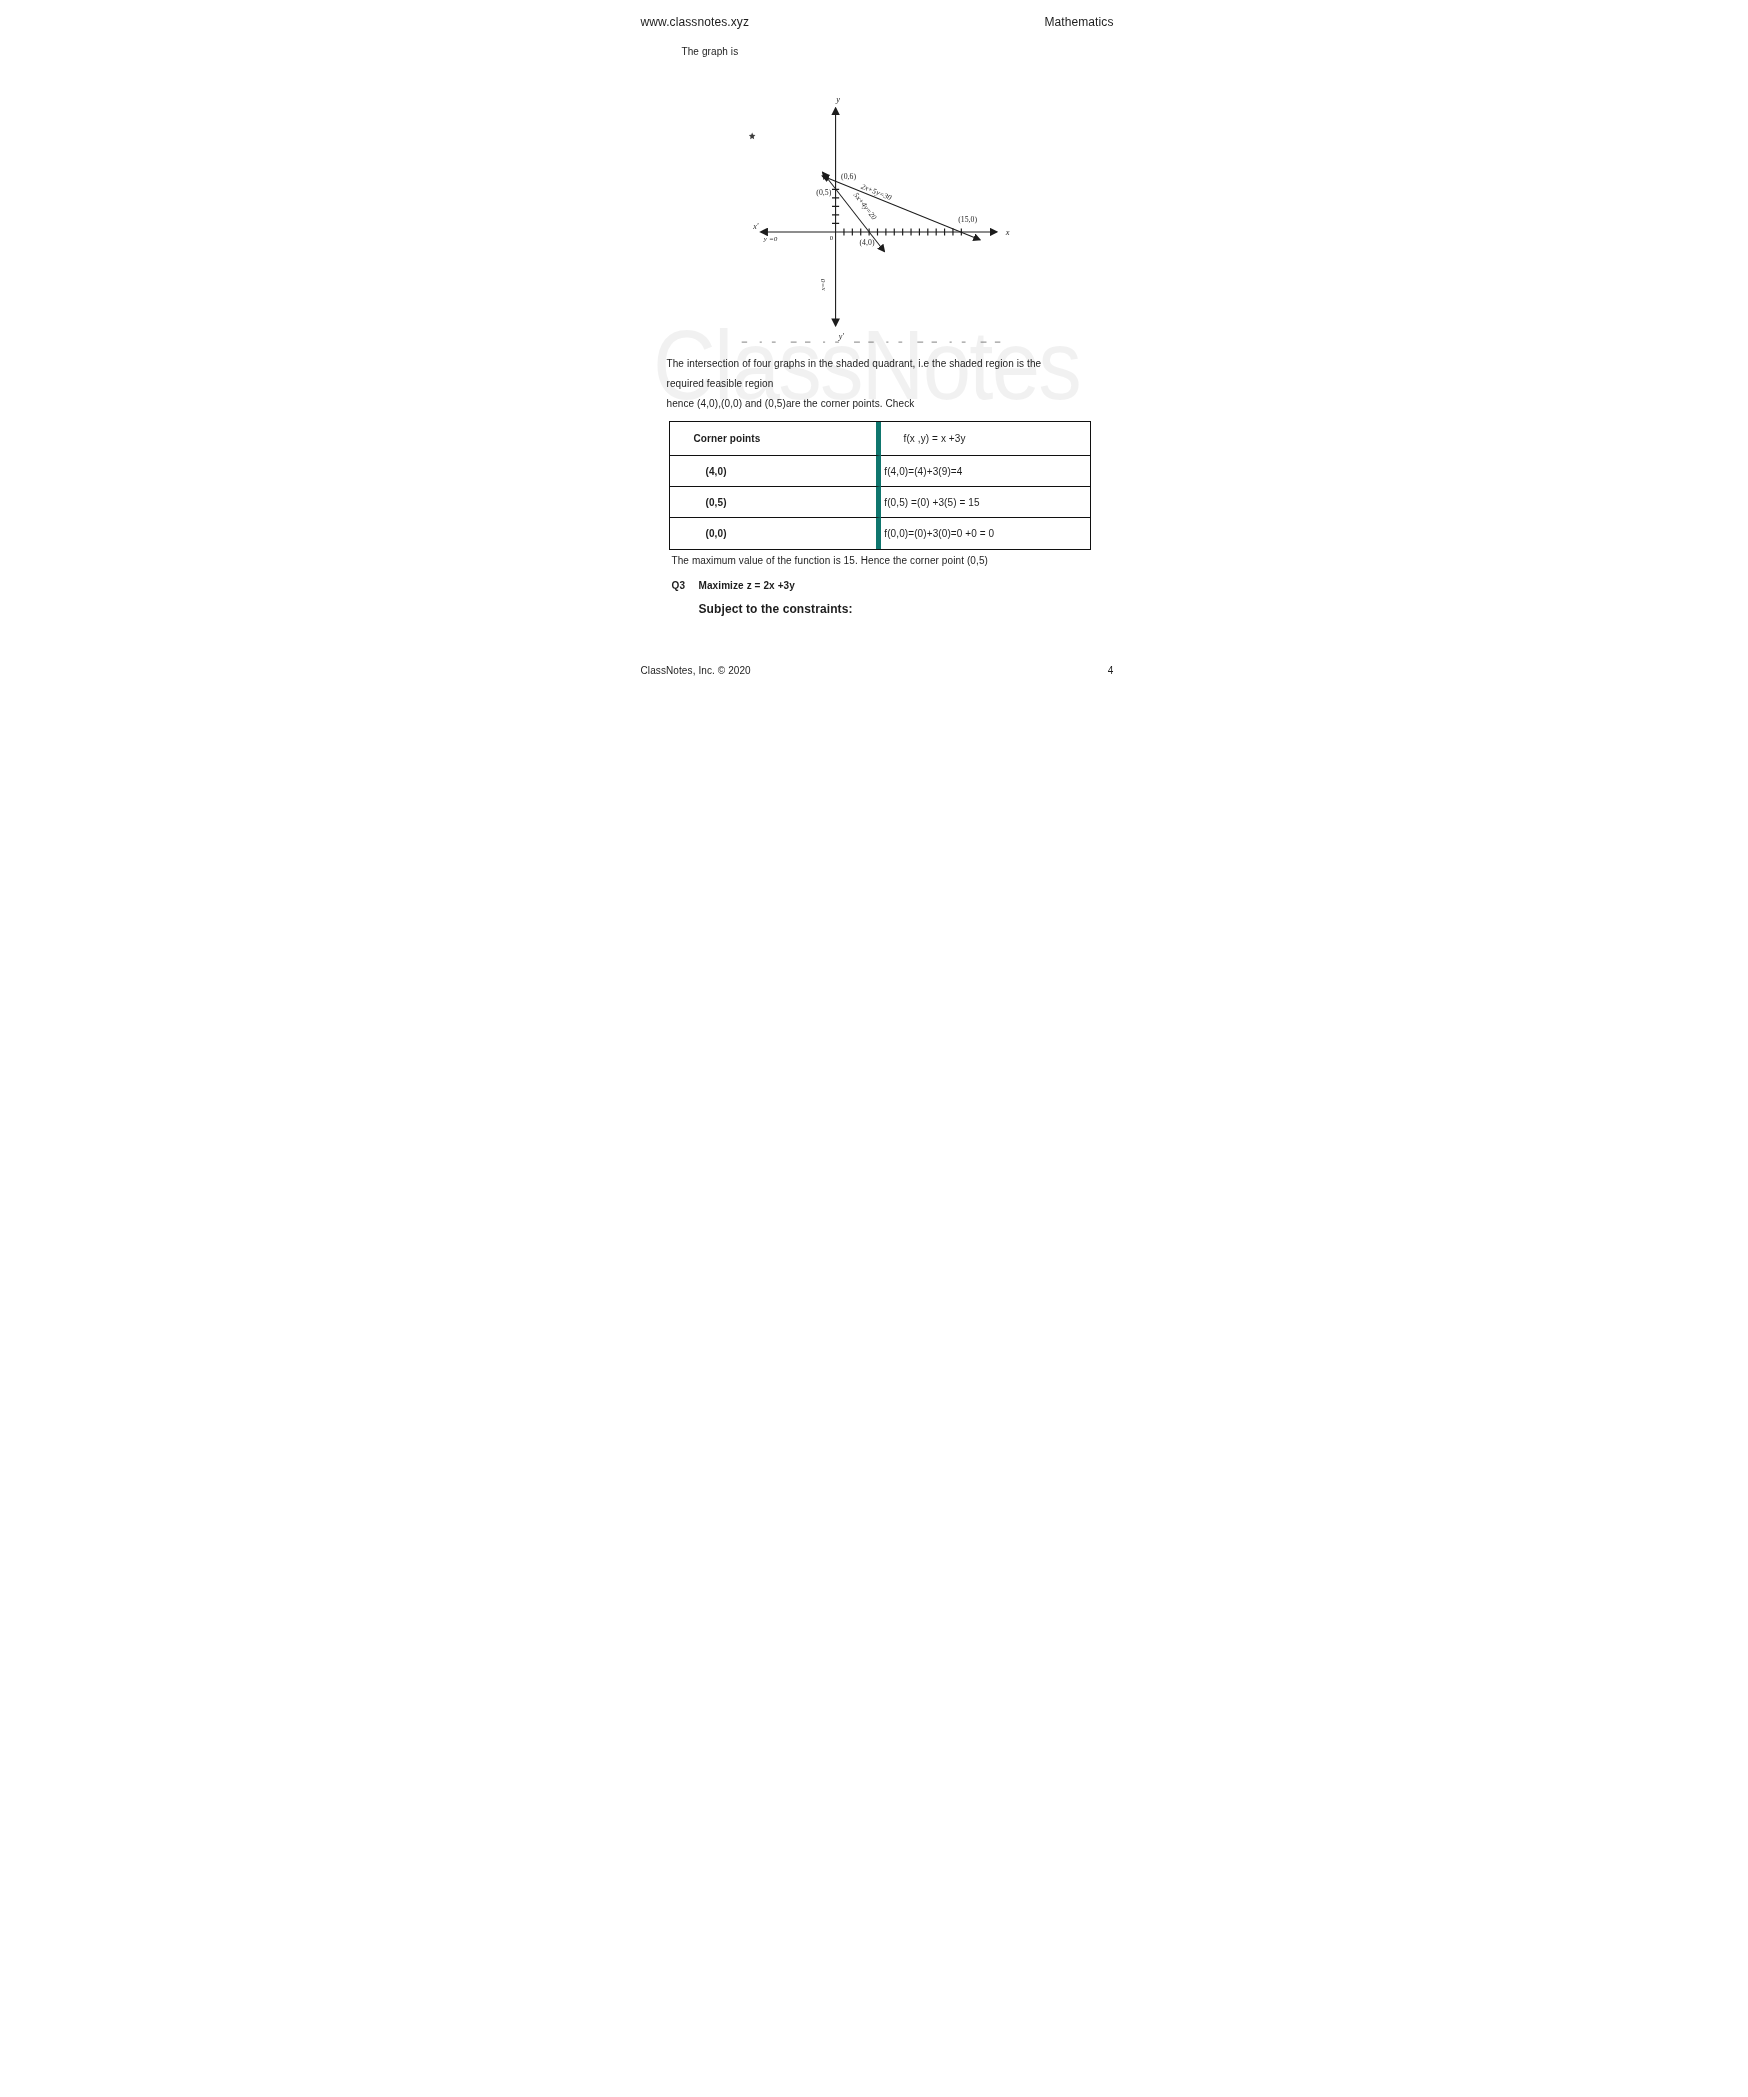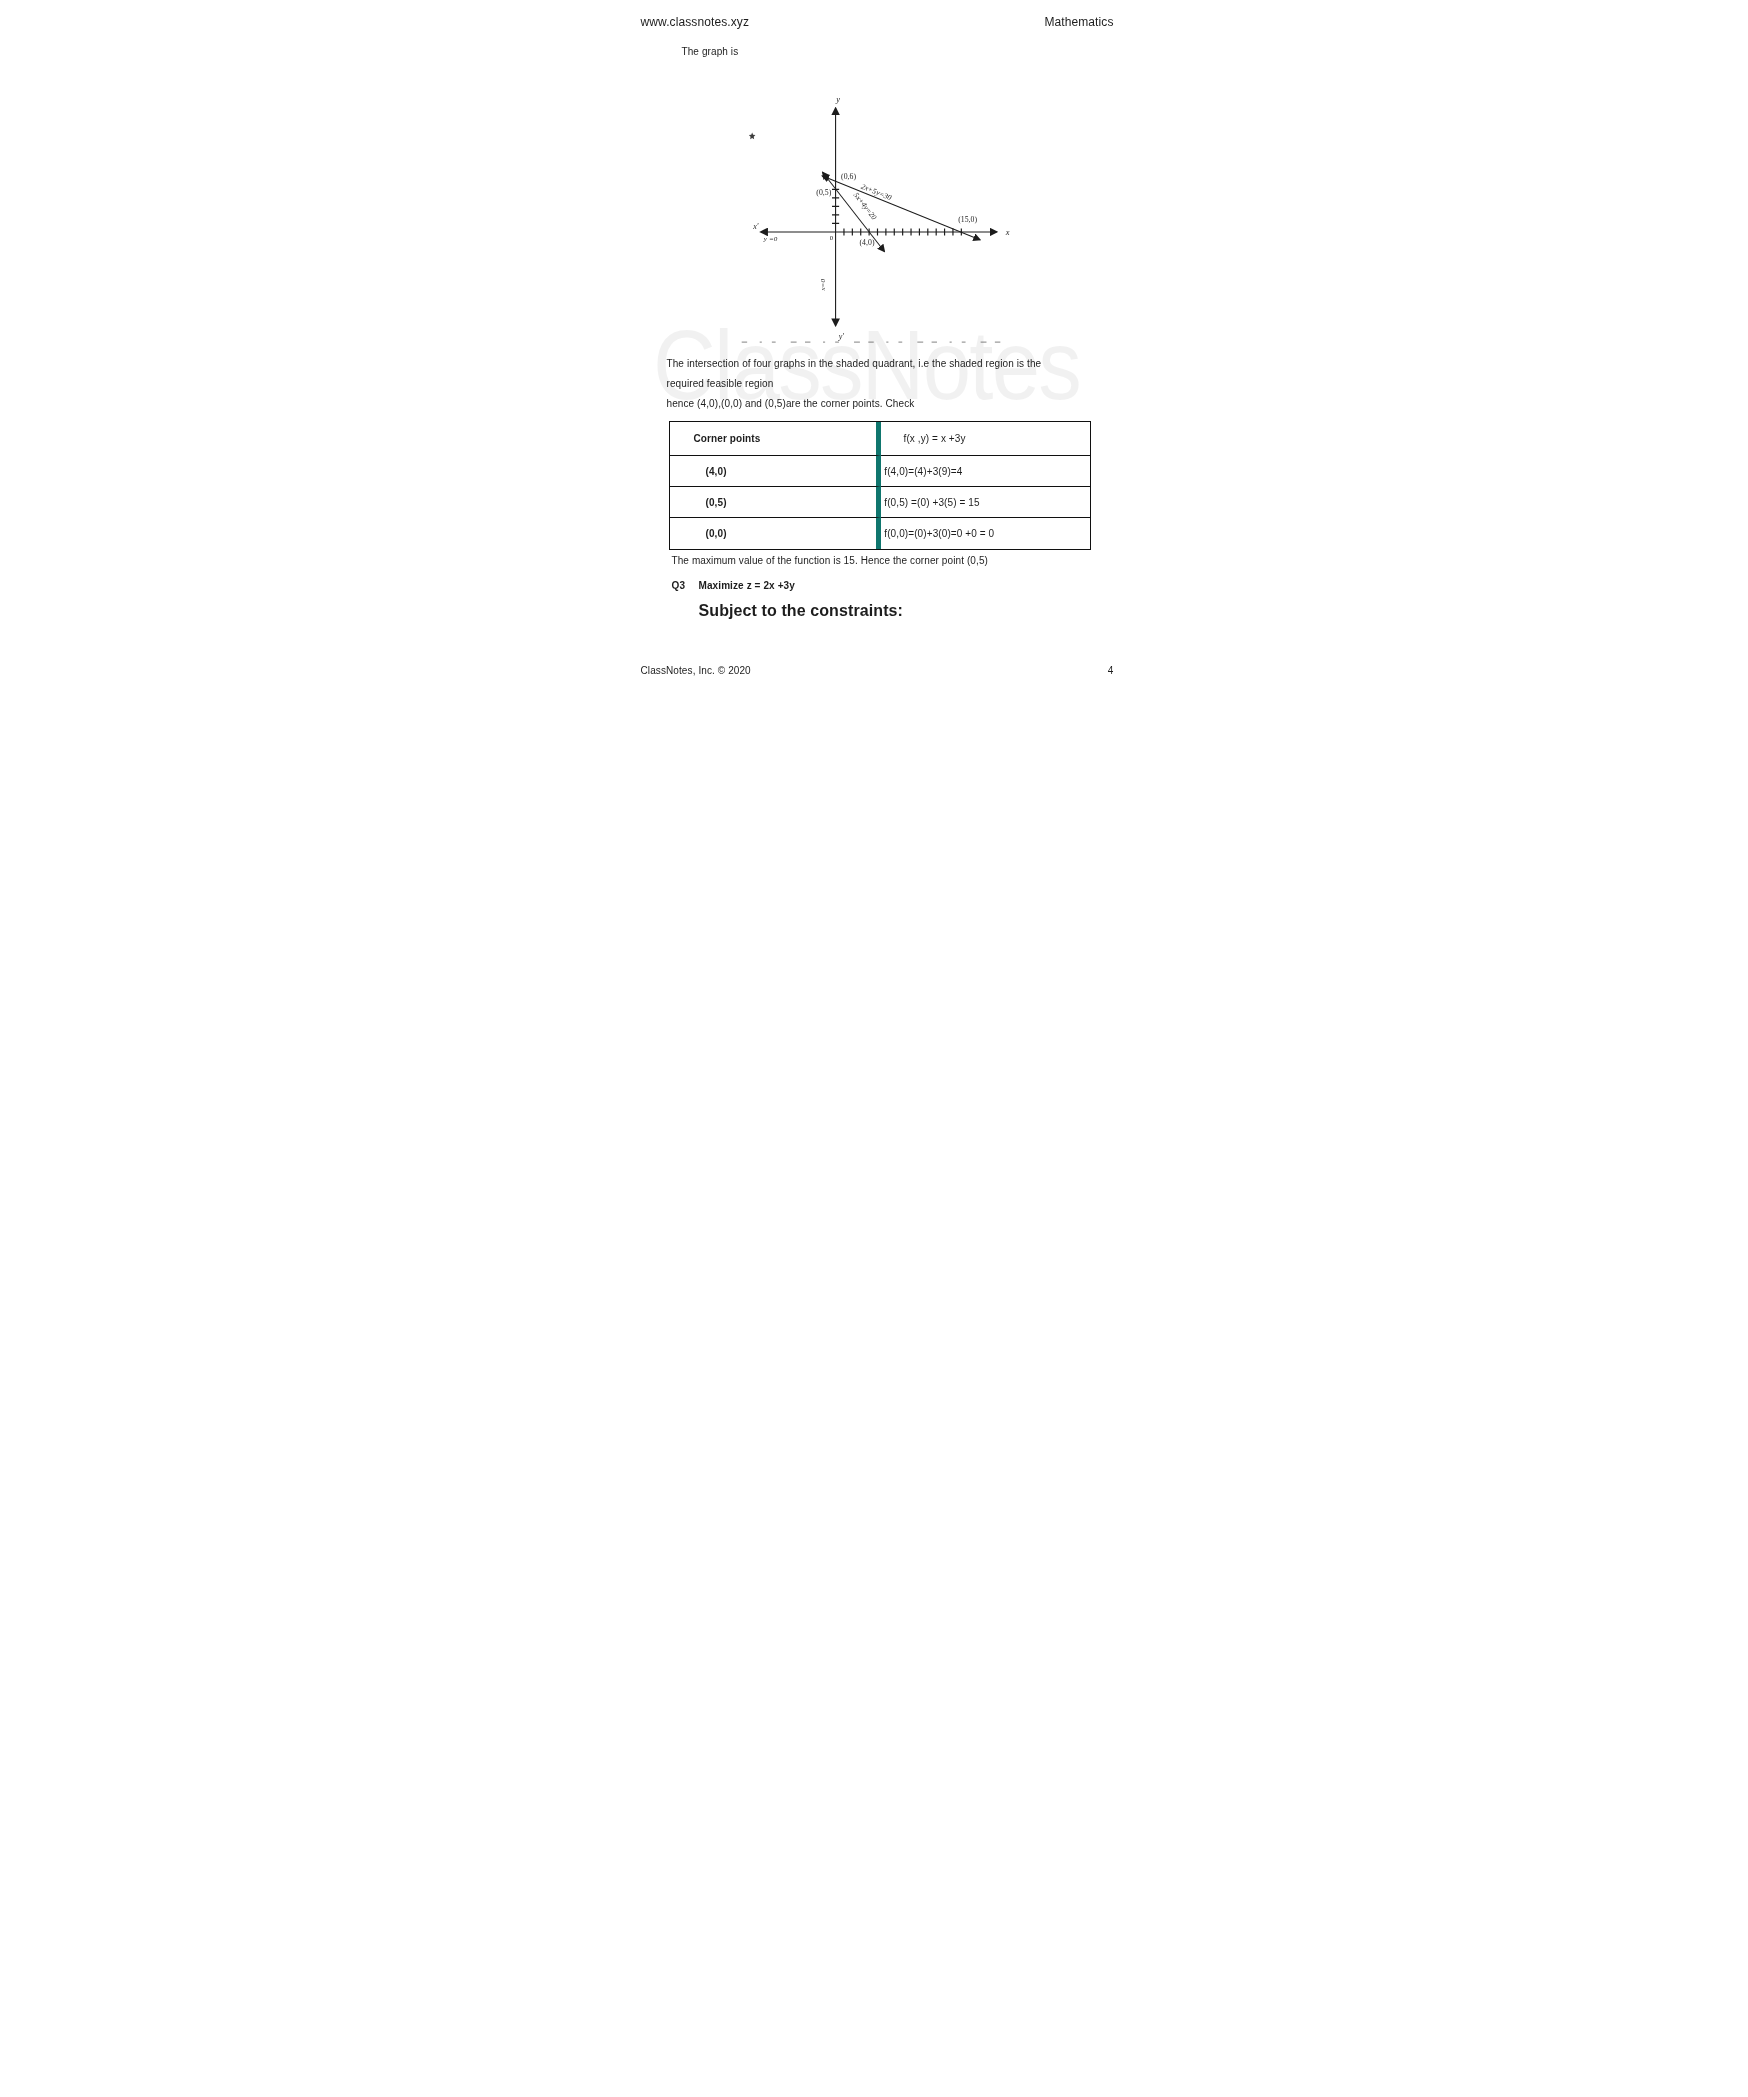--- a/index.html
+++ b/index.html
@@ -34,21 +34,21 @@
   .tbl .h  { height:34px; }
   .tbl .r  { height:31px; }
   .tbl .h.col1 { padding-left:24px; }
   .tbl .h.col2 { padding-left:23px; }
   .tbl .r.col1 { padding-left:36px; }
   .tbl .r.col2 { padding-left:3.8px; }
   .tbl .last { border-bottom:none; }
   .p3 { position:absolute; left:67px; top:555px; font-size:10px; }
   .qnum  { position:absolute; left:67px; top:580px; font-size:10px; font-weight:bold; }
   .qtitle{ position:absolute; left:94px; top:580px; font-size:10px; font-weight:bold; }
-  .qsub  { position:absolute; left:94px; top:602px; font-size:16px; font-weight:bold; }
+  .qsub  { position:absolute; left:94px; top:602px; font-size:12px; font-weight:bold; }
   .ftr { position:absolute; left:36px; right:30px; top:665px;
          display:flex; justify-content:space-between; font-size:10px; }
 </style>
 </head>
 <body>
 
 <div class="page">
 
   <div class="hdr">
     <span>www.classnotes.xyz</span>

